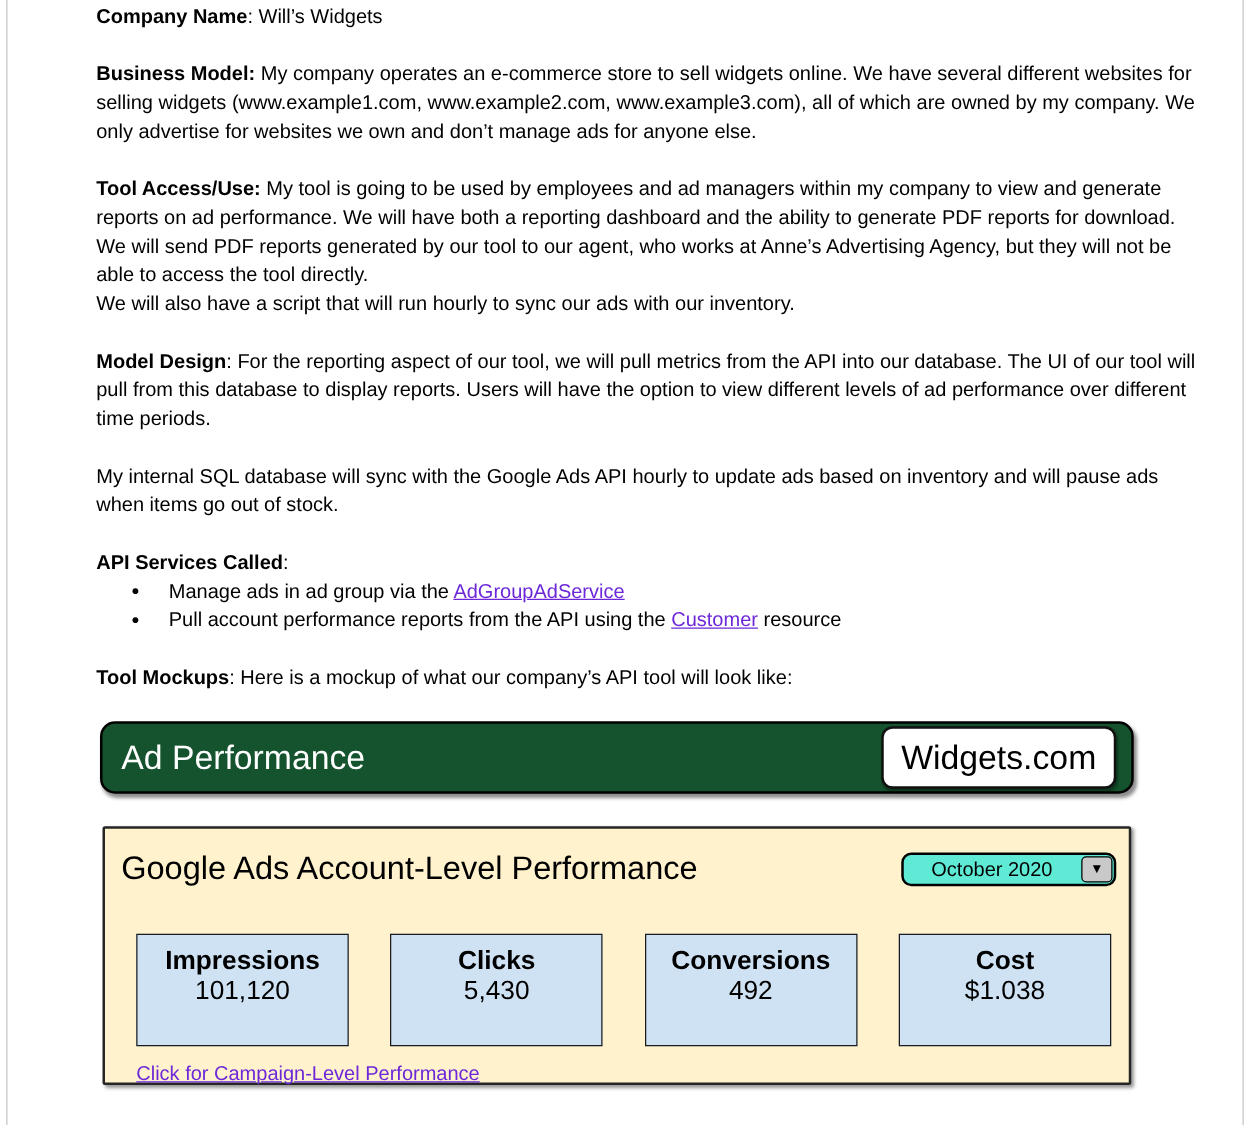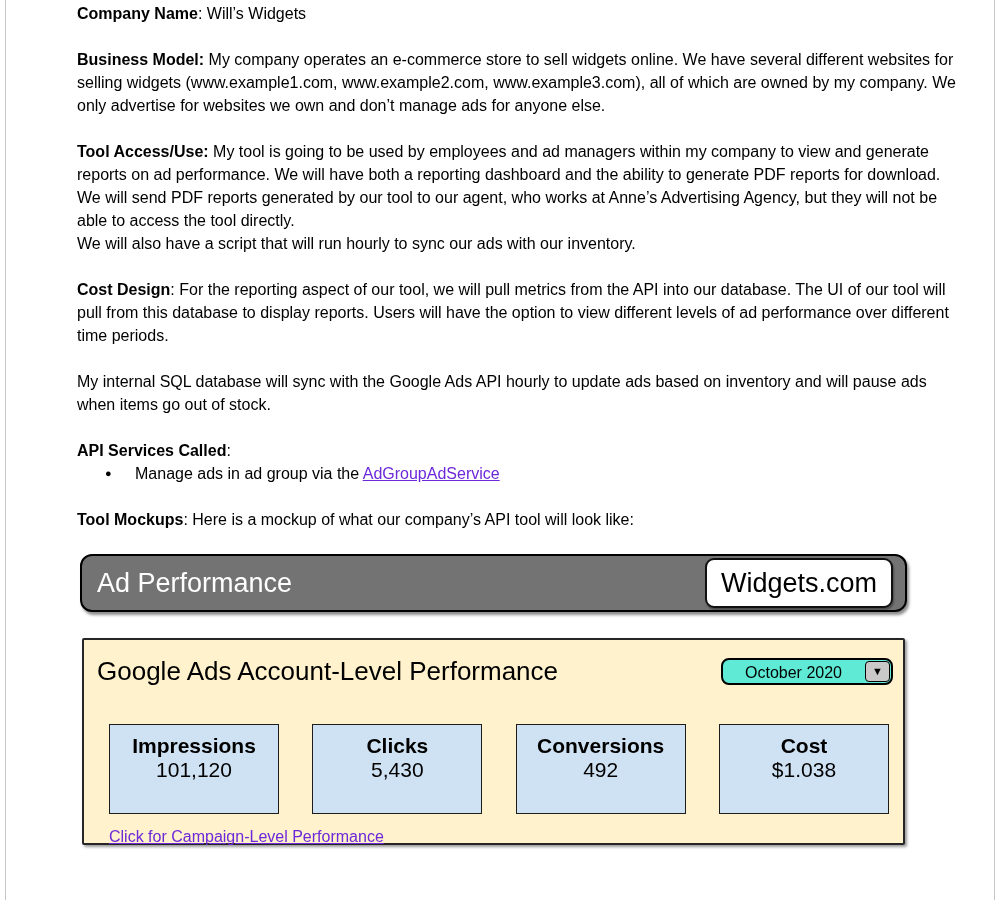--- a/index.html
+++ b/index.html
@@ -23,21 +23,21 @@
   ul.bullets { list-style:none; margin:0 0 23px 0; padding:0; }
   ul.bullets li { position:relative; padding-left:58px; line-height:23px; }
   ul.bullets li::before {
     content:"●"; position:absolute; left:28px; top:0; font-size:11px;
   }
   a.doclink { color:#6d28d9; text-decoration:underline; cursor:pointer; }
 
   
   .mock-header {
     box-sizing:border-box; width:827px; height:58px; margin-left:3px; margin-bottom:26px;
-    background:#737373; border:2px solid #000000; border-radius:12px;
+    background:#14532d; border:2px solid #000000; border-radius:12px;
     display:flex; align-items:center; justify-content:space-between;
     padding:0 12px 0 15px;
     box-shadow:2px 3px 3px rgba(0,0,0,0.45);
   }
   .mock-header .bar-title { color:#ffffff; font-size:27px; }
   .site-button {
     box-sizing:border-box; background:#ffffff; color:#000000;
     border:2px solid #111111; border-radius:9px;
     font-size:27px; font-family:"Liberation Sans", sans-serif;
     padding:7px 14px; line-height:32px; cursor:pointer;
@@ -45,21 +45,21 @@
   }
 
   
   .panel {
     box-sizing:border-box; width:823px; height:207px; margin-left:5px;
     background:#fff2cc; border:2px solid #262626; border-radius:2px;
     position:relative;
     box-shadow:2px 2px 3px rgba(0,0,0,0.4);
   }
   .panel-top {
-    display:flex; justify-content:space-between; align-items:center;
+    display:flex; justify-content:space-between; align-items:flex-end;
     padding:14px 10px 0 13px;
   }
   .panel-title { font-size:26px; line-height:30px; padding-top:2px; }
   .dropdown {
     box-sizing:border-box; width:172px; height:27px; margin-top:2px;
     background:#5eead4; border:2px solid #000000; border-radius:8px;
     display:flex; align-items:stretch; cursor:pointer;
   }
   .dropdown-value {
     flex:1; font-size:16px; line-height:23px; text-align:center; padding-top:1px;
@@ -91,27 +91,28 @@
 <div class="page-edge right"></div>
 
 <div class="content">
 
   <p><b>Company Name</b><span>: Will’s Widgets</span></p>
 
   <p><b>Business Model:</b><span> My company operates an e-commerce store to sell widgets online. We have several different websites for selling widgets (www.example1.com, www.example2.com, www.example3.com), all of which are owned by my company. We only advertise for websites we own and don’t manage ads for anyone else.</span></p>
 
   <p><b>Tool Access/Use:</b><span> My tool is going to be used by employees and ad managers within my company to view and generate reports on ad performance. We will have both a reporting dashboard and the ability to generate PDF reports for download. We will send PDF reports generated by our tool to our agent, who works at Anne’s Advertising Agency, but they will not be able to access the tool directly.</span><span class="block">We will also have a script that will run hourly to sync our ads with our inventory.</span></p>
 
-  <p><b>Cost Design</b><span>: For the reporting aspect of our tool, we will pull metrics from the API into our database. The UI of our tool will pull from this database to display reports. Users will have the option to view different levels of ad performance over different time periods.</span></p>
+  <p><b>Model Design</b><span>: For the reporting aspect of our tool, we will pull metrics from the API into our database. The UI of our tool will pull from this database to display reports. Users will have the option to view different levels of ad performance over different time periods.</span></p>
 
   <p><span>My internal SQL database will sync with the Google Ads API hourly to update ads based on inventory and will pause ads when items go out of stock.</span></p>
 
   <p style="margin-bottom:0;"><b>API Services Called</b><span>:</span></p>
   <ul class="bullets">
     <li><span>Manage ads in ad group via the </span><a class="doclink">AdGroupAdService</a><span></span></li>
+    <li><span>Pull account performance reports from the API using the </span><a class="doclink">Customer</a><span> resource</span></li>
   </ul>
 
   <p><b>Tool Mockups</b><span>: Here is a mockup of what our company’s API tool will look like:</span></p>
 
   <div class="mock-header">
     <span class="bar-title">Ad Performance</span>
     <button class="site-button">Widgets.com</button>
   </div>
 
   <div class="panel">

